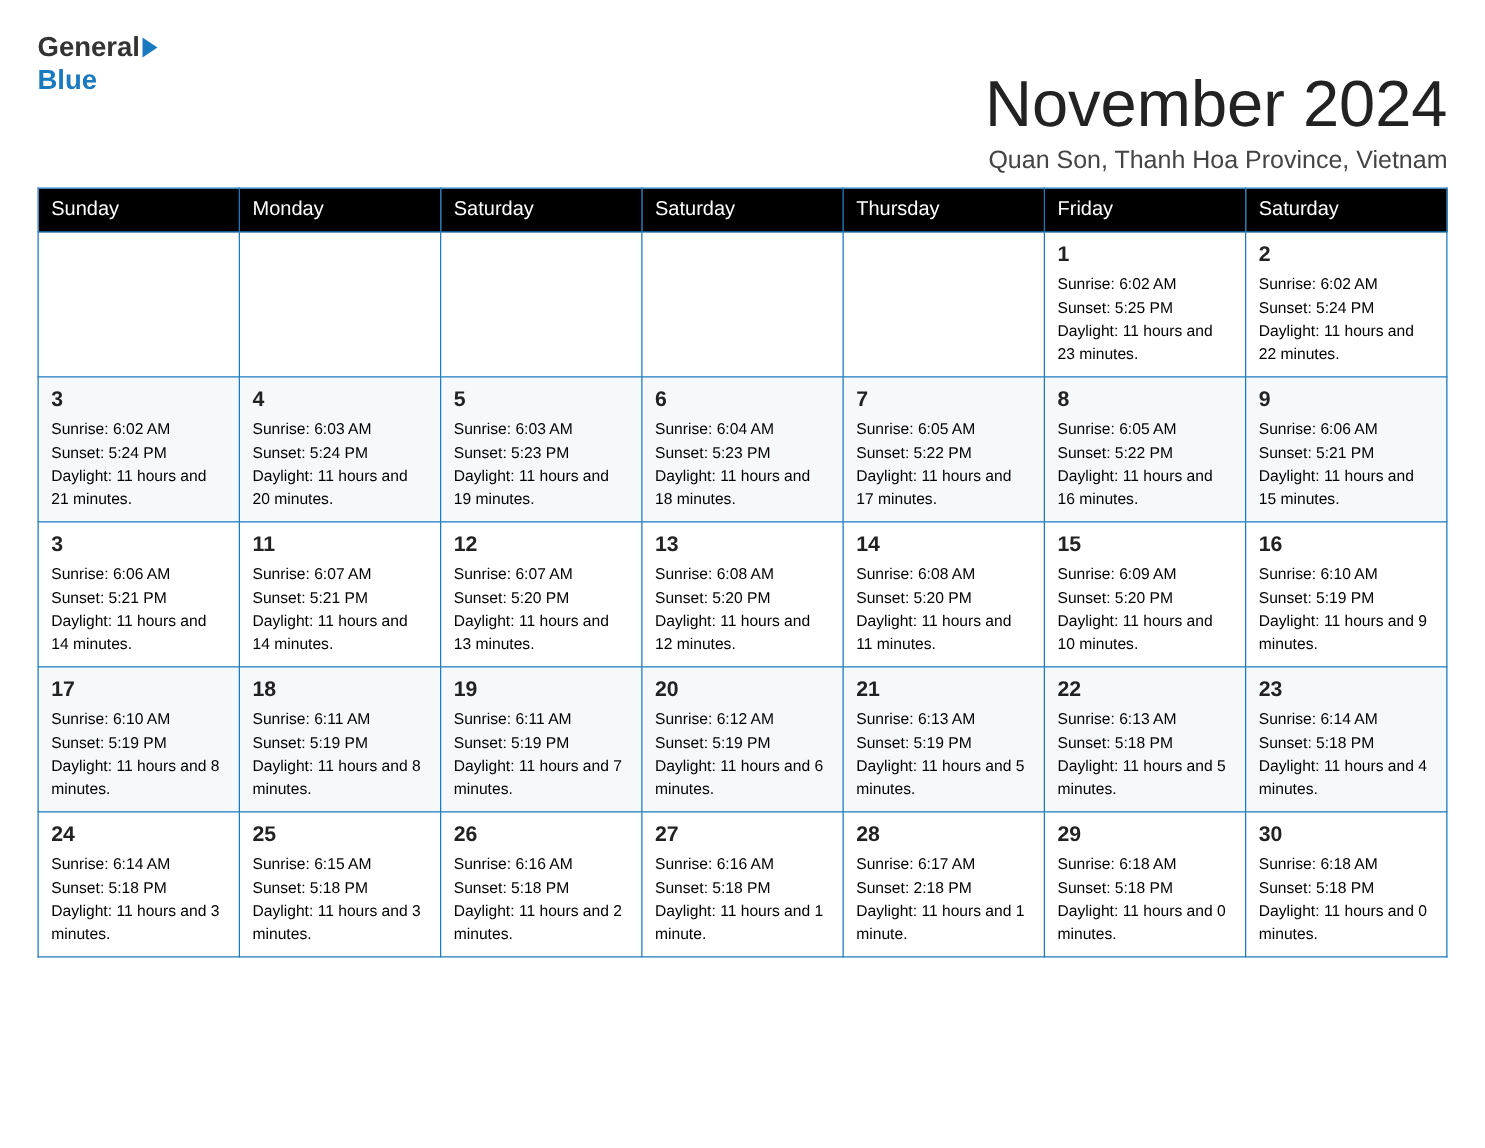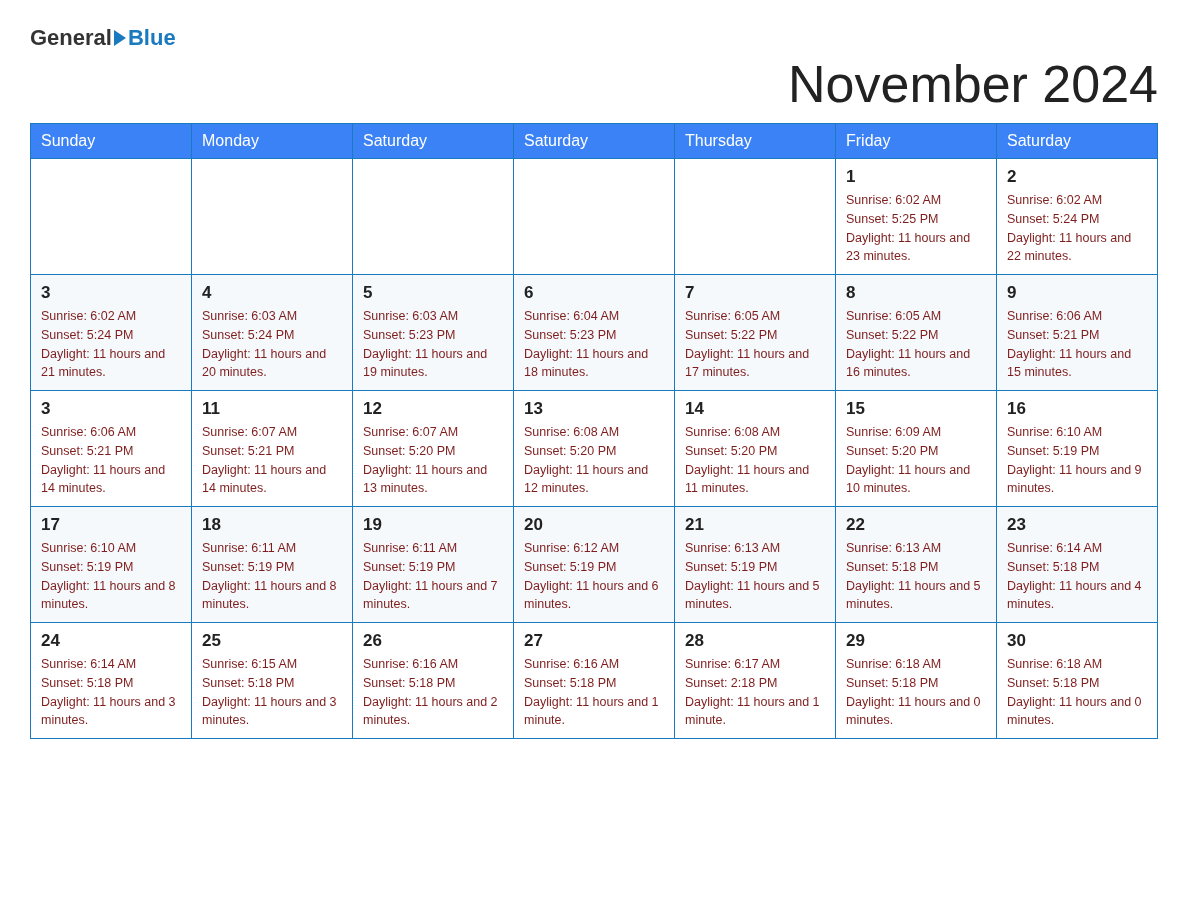--- a/index.html
+++ b/index.html
@@ -11,21 +11,21 @@
       min-height: 918px;
     }
     .header {
       display: flex;
       justify-content: space-between;
       align-items: flex-start;
       margin-bottom: 10px;
     }
     .logo {
       display: flex;
-      flex-direction: row;
+      flex-direction: column;
       align-items: flex-start;
       padding-top: 5px;
     }
     .logo-text {
       display: flex;
       align-items: center;
     }
     .logo-general {
       font-size: 22px;
       font-weight: bold;
@@ -83,49 +83,50 @@
     }
     .day-number {
       font-size: 17px;
       font-weight: bold;
       color: #222;
       display: block;
       margin-bottom: 4px;
     }
     .day-info {
       font-size: 12.5px;
-      color: #7f1d1d;
+      color: #000000;
       line-height: 1.5;
     }
     .empty-cell {
       background: #f9f9f9;
     }
     tr:nth-child(odd) td {
       background-color: #fff;
     }
     tr:nth-child(even) td {
       background-color: #f5f9fc;
     }
     .calendar thead tr th {
-      background-color: #3b82f6;
+      background-color: #000000;
     }
   </style>
 </head>
 <body>
 
 <div class="header">
   <div class="logo">
     <div class="logo-text">
       <span class="logo-general">General</span>
       <span class="logo-triangle"></span>
     </div>
     <span class="logo-blue">Blue</span>
   </div>
   <div class="title-section">
     <div class="month-title">November 2024</div>
+    <div class="subtitle">Quan Son, Thanh Hoa Province, Vietnam</div>
   </div>
 </div>
 
 <table class="calendar">
   <thead>
     <tr>
     <th>Sunday</th>
         <th>Monday</th>
         <th>Saturday</th>
         <th>Saturday</th>

